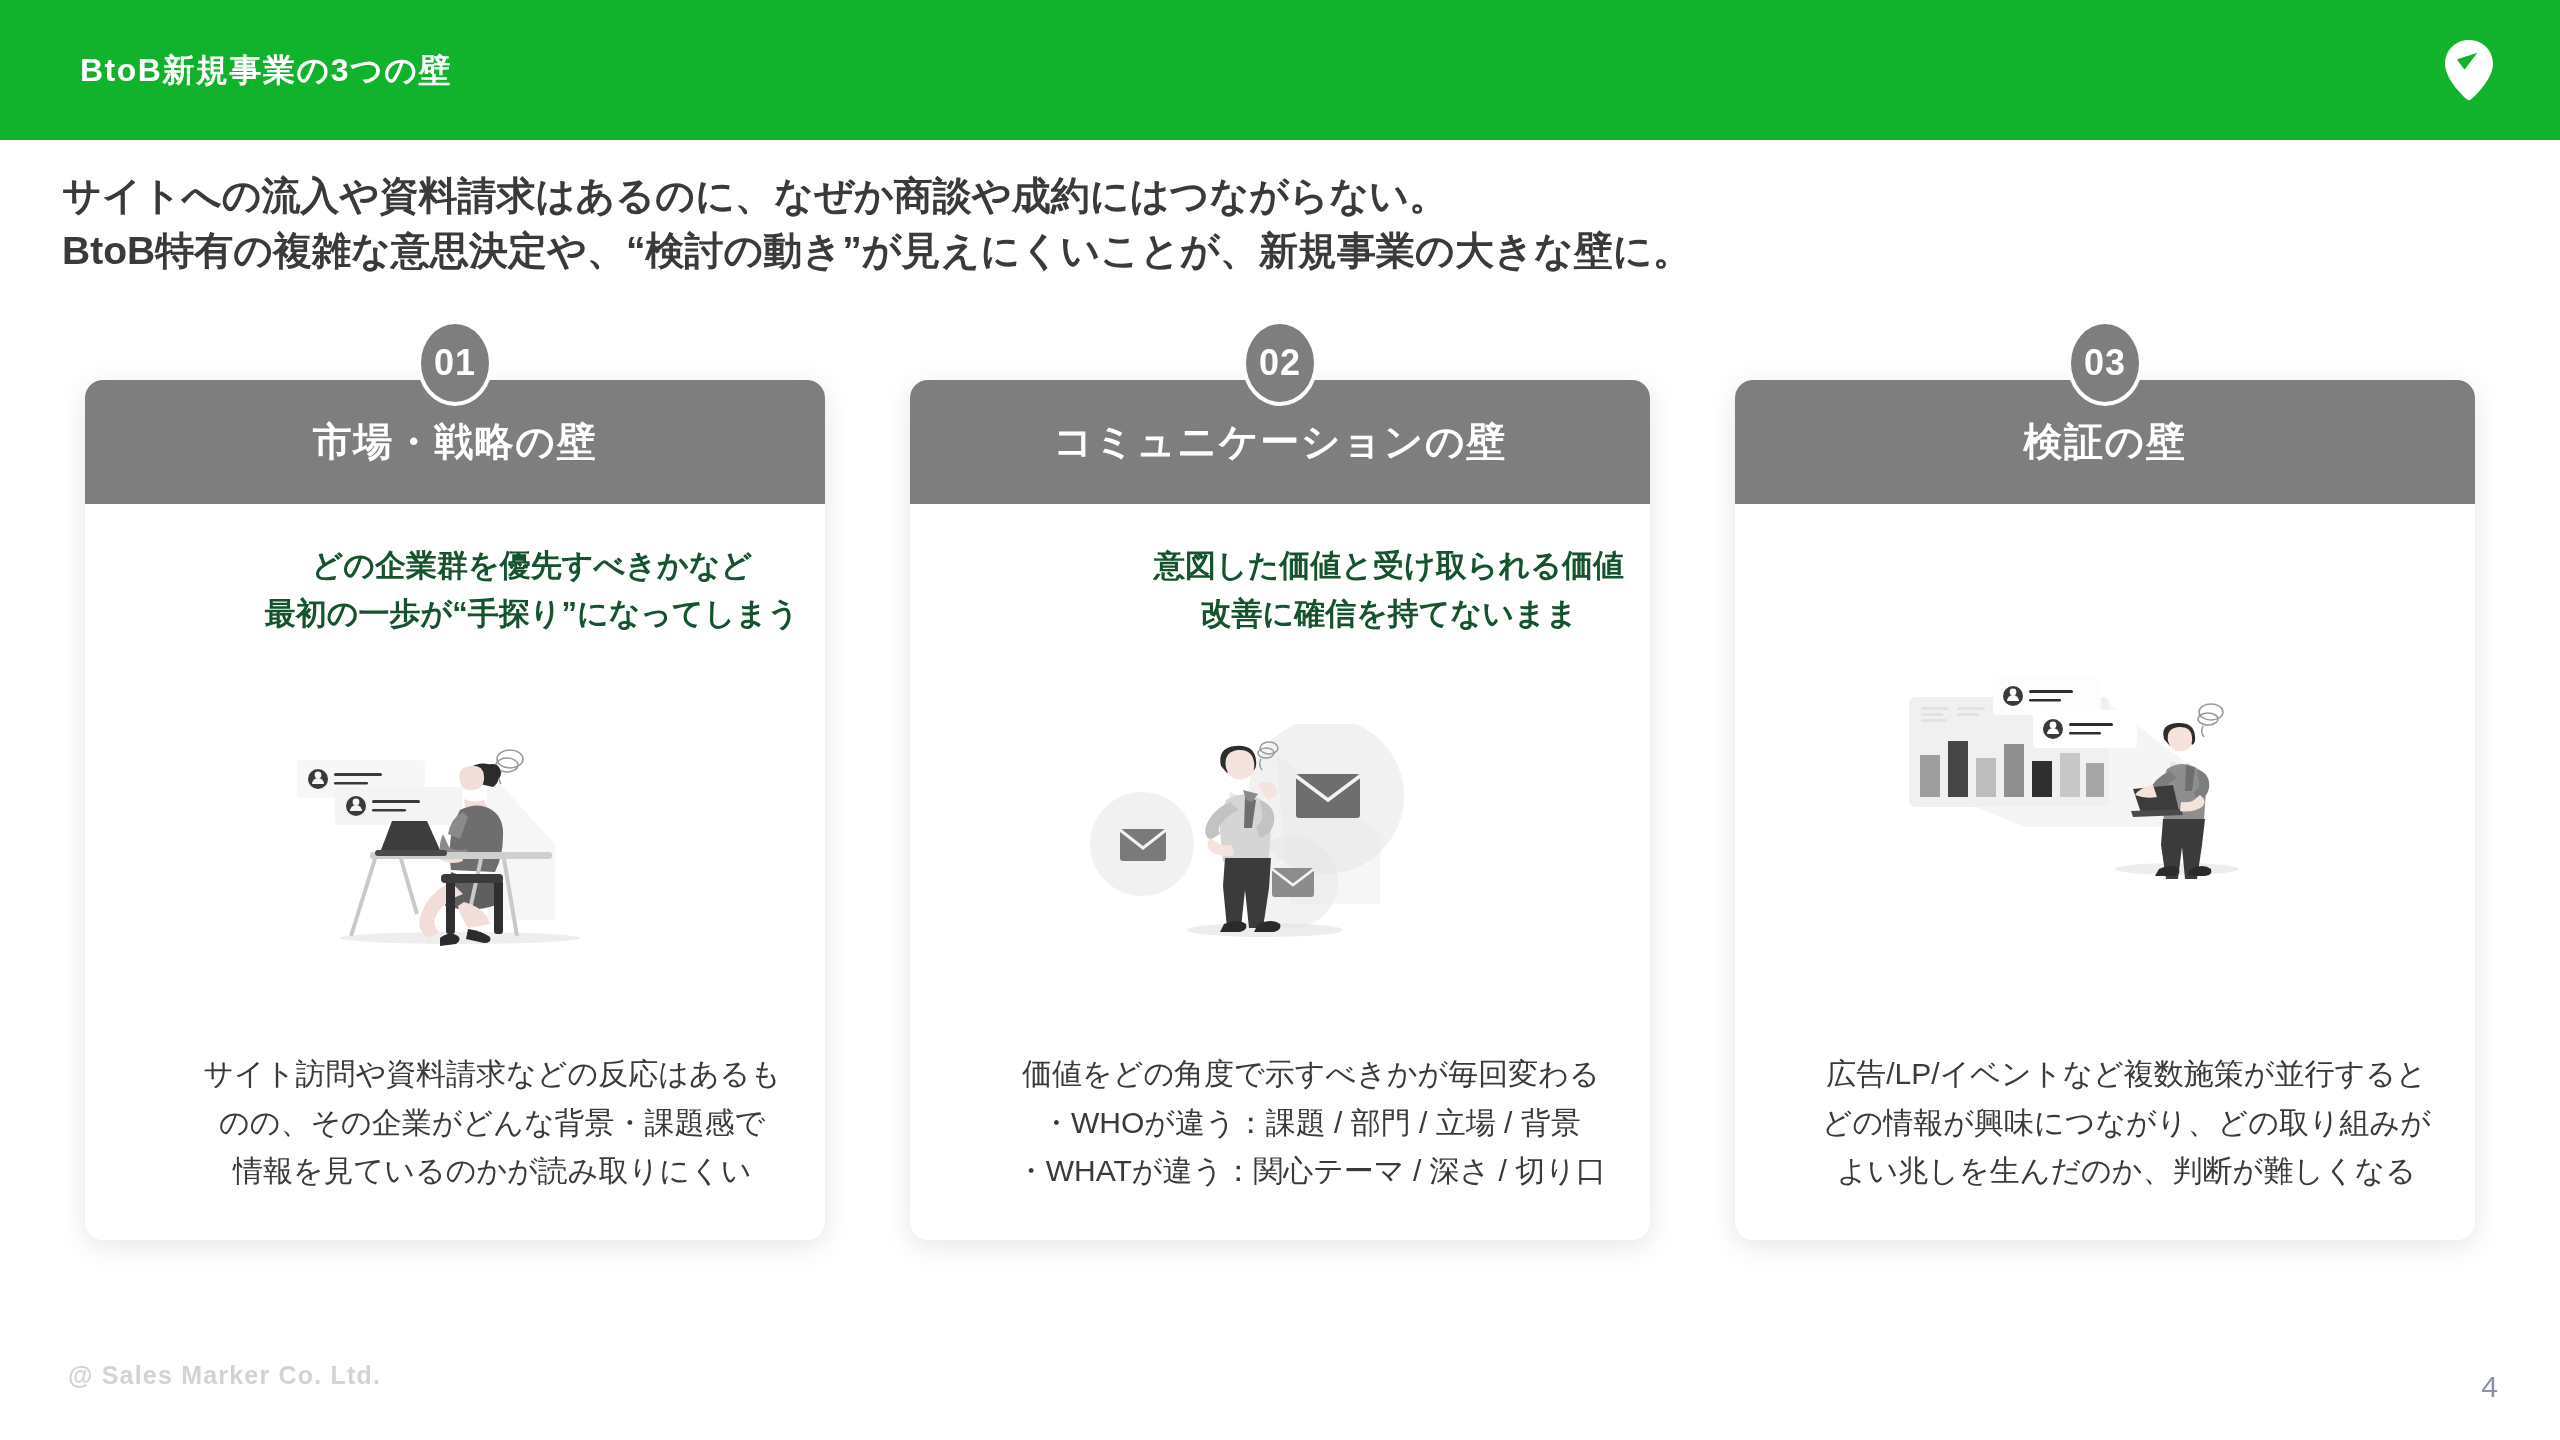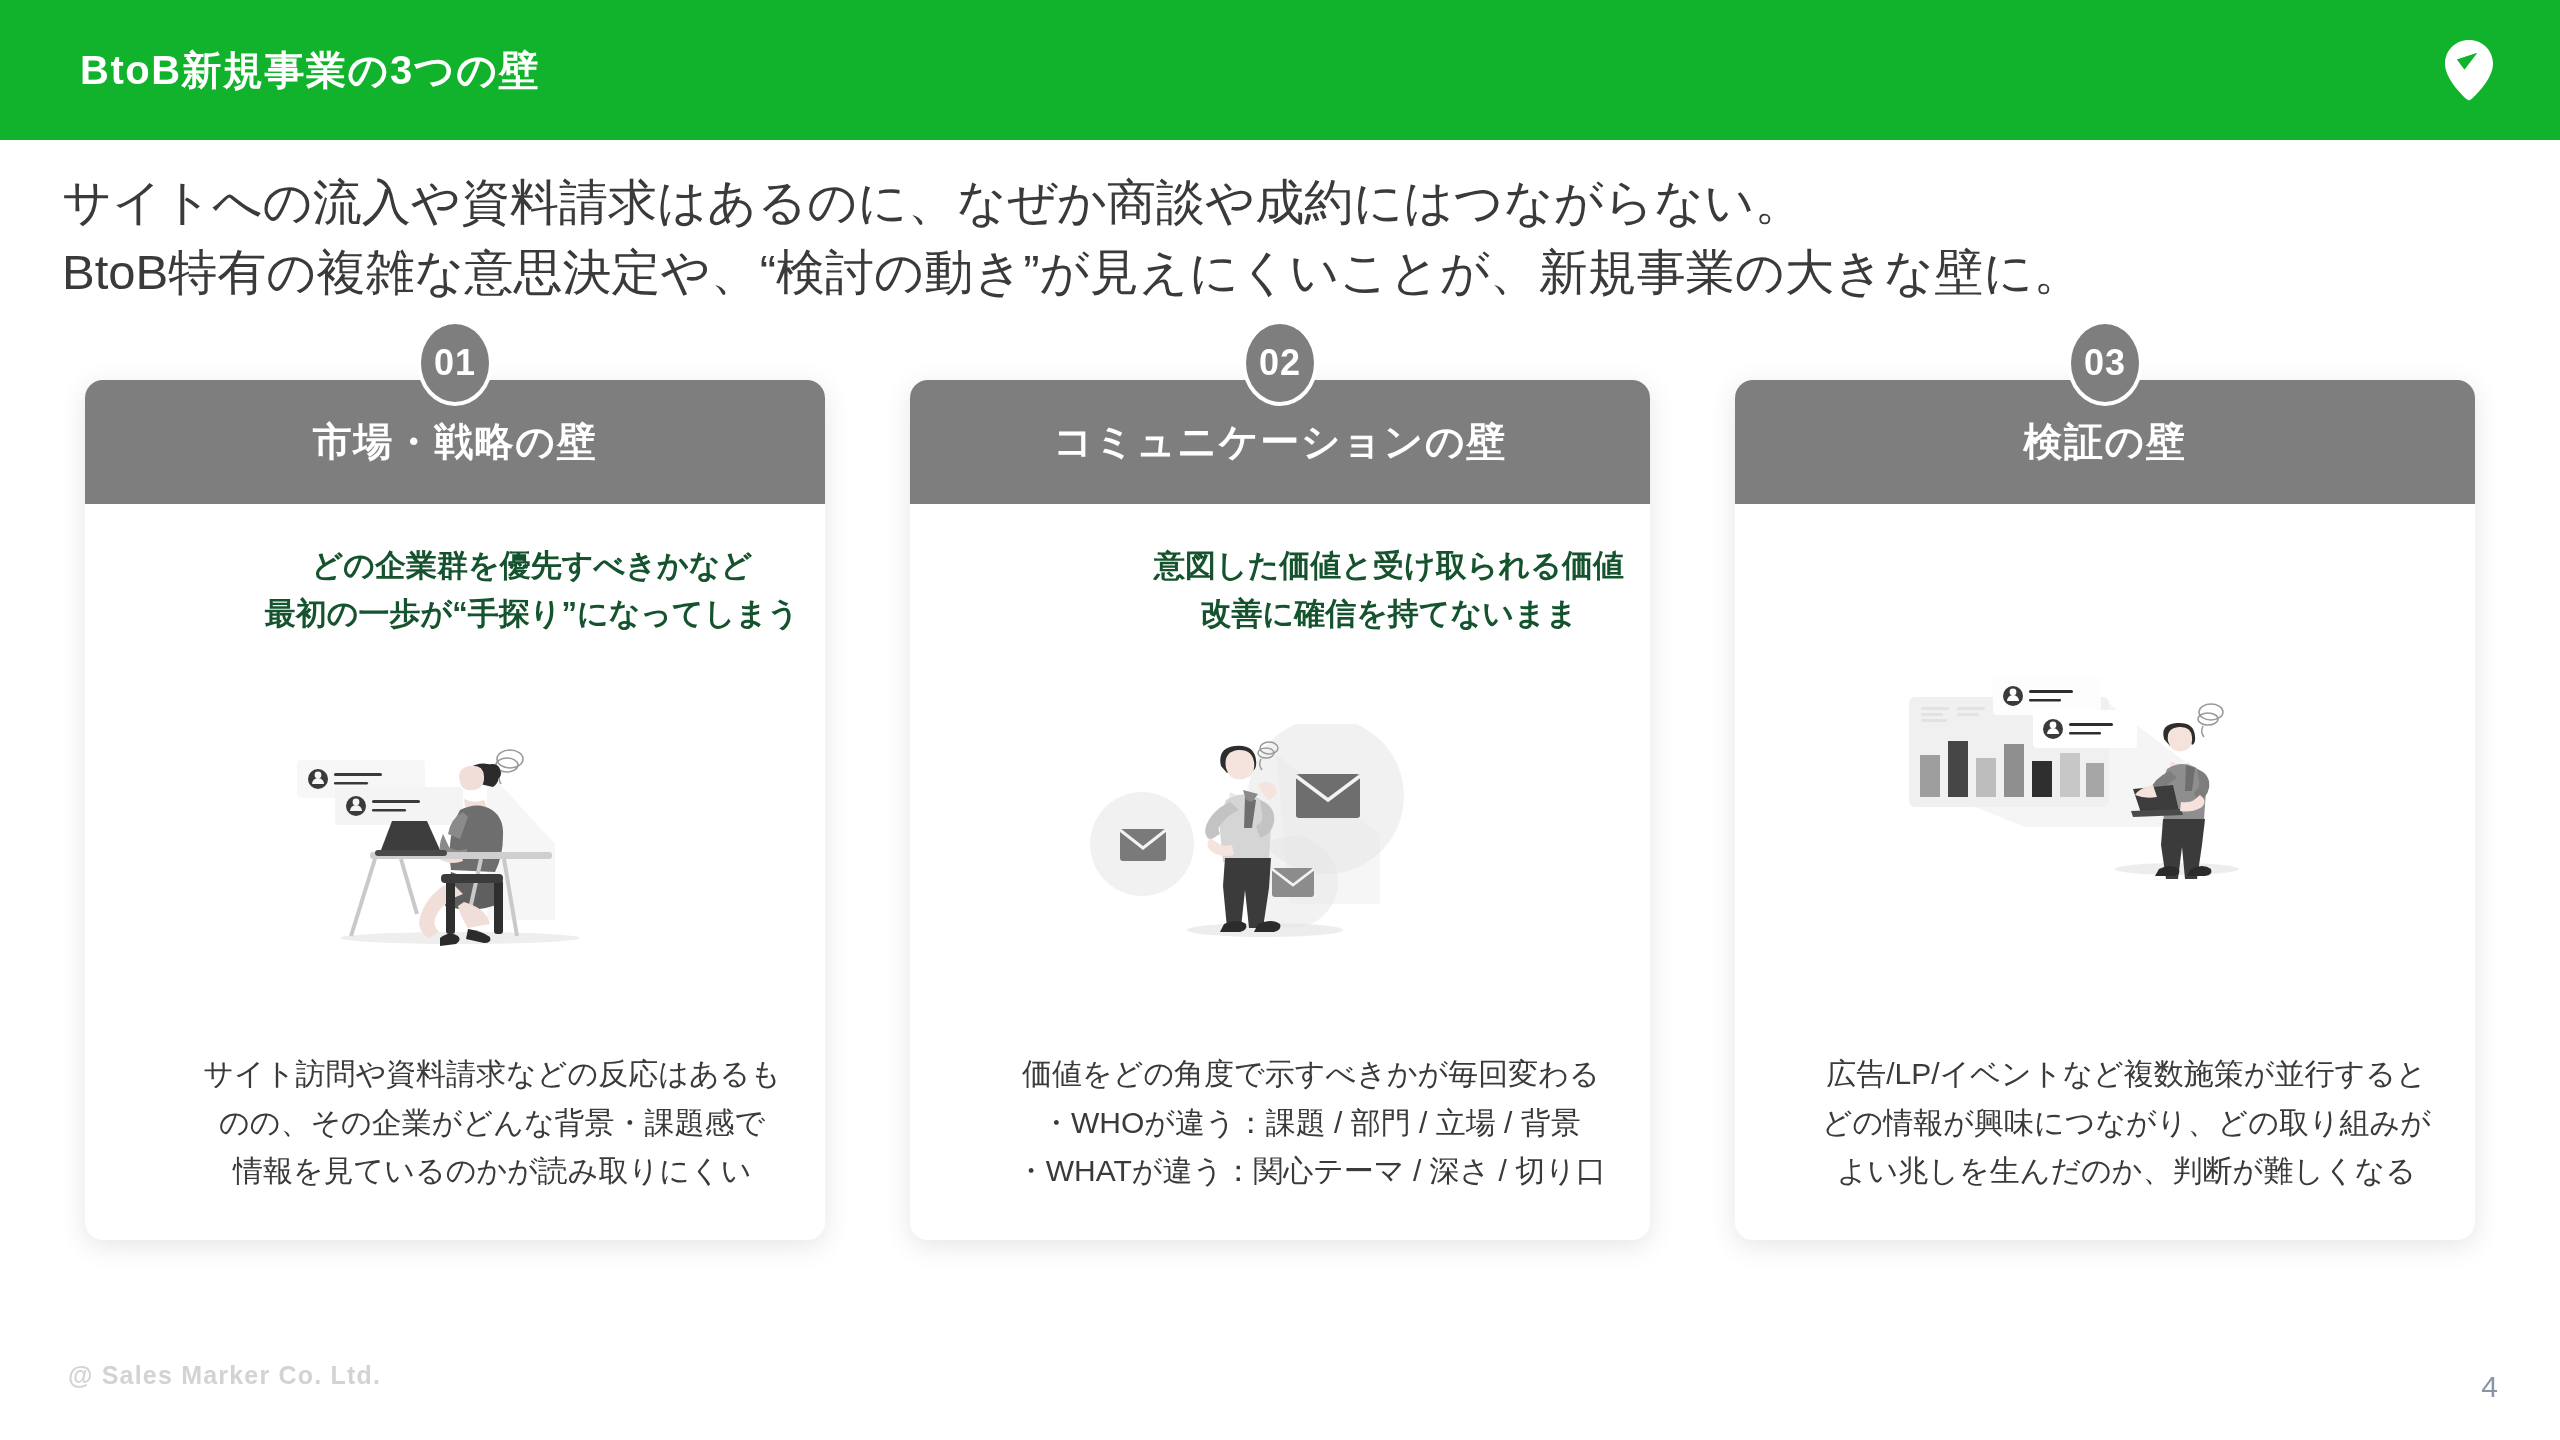--- a/index.html
+++ b/index.html
@@ -12,34 +12,34 @@
   .slide { position:relative; width:2560px; height:1440px; background:#fff; }
 
   
   .header {
     position:absolute; left:0; top:0; width:2560px; height:140px;
     background:#11b22c;
     display:flex; align-items:center; justify-content:space-between;
     padding:0 62px 0 80px;
   }
   .header-title {
-    color:#ffffff; font-size:40px; font-weight:bold;
+    color:#ffffff; font-size:32px; font-weight:bold;
     letter-spacing:1.5px; line-height:1;
   }
   .logo { display:flex; align-items:center; gap:14px; }
   .logo-mark { width:58px; height:62px; display:block; }
   .logo-text {
     color:#ffffff; font-size:46px; font-weight:bold; letter-spacing:-0.5px;
     white-space:nowrap;
   }
 
   
   .subtitle {
     position:absolute; left:62px; top:168px; width:2420px;
-    color:#3a3a3a; font-size:49px; font-weight:normal; line-height:1.42;
+    color:#3a3a3a; font-size:39px; font-weight:bold; line-height:1.42;
   }
   .subtitle div { white-space:nowrap; }
 
   
   .cards {
     position:absolute; left:0; top:380px; width:2560px;
     display:flex; justify-content:center; gap:85px;
   }
   .card {
     position:relative; width:740px; height:860px;

